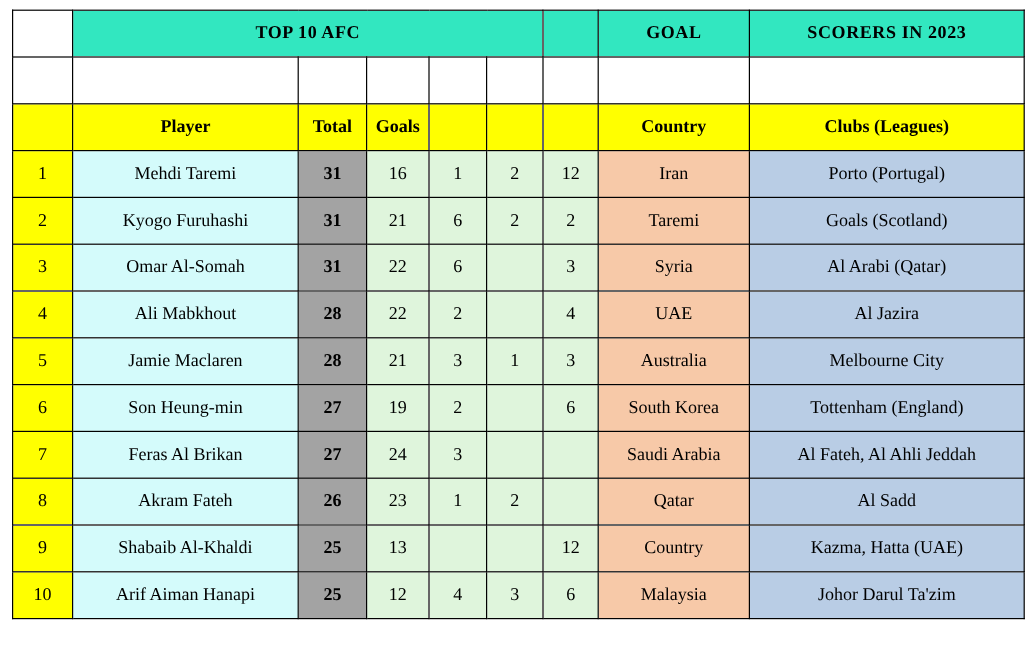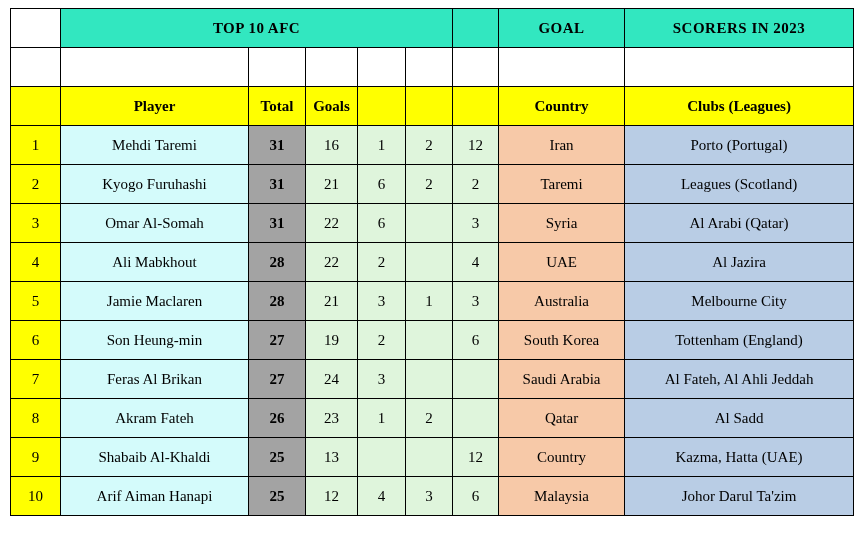--- a/index.html
+++ b/index.html
@@ -131,21 +131,21 @@
 
     <tr>
       <td class="fill-yellow rank">2</td>
       <td class="fill-cyan left-pad">Kyogo Furuhashi</td>
       <td class="fill-pink bold">31</td>
       <td class="fill-green num">21</td>
       <td class="fill-green num">6</td>
       <td class="fill-green num">2</td>
       <td class="fill-green num">2</td>
       <td class="fill-peach">Taremi</td>
-      <td class="fill-blue">Leagues (Scotland)</td>
+      <td class="fill-blue">Goals (Scotland)</td>
     </tr>
 
     <tr>
       <td class="fill-yellow rank">3</td>
       <td class="fill-cyan left-pad">Omar Al-Somah</td>
       <td class="fill-pink bold">31</td>
       <td class="fill-green num">22</td>
       <td class="fill-green num">6</td>
       <td class="fill-green num"></td>
       <td class="fill-green num">3</td>

